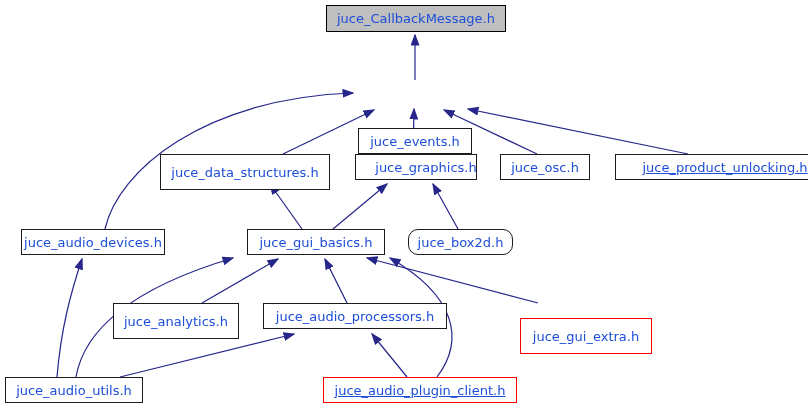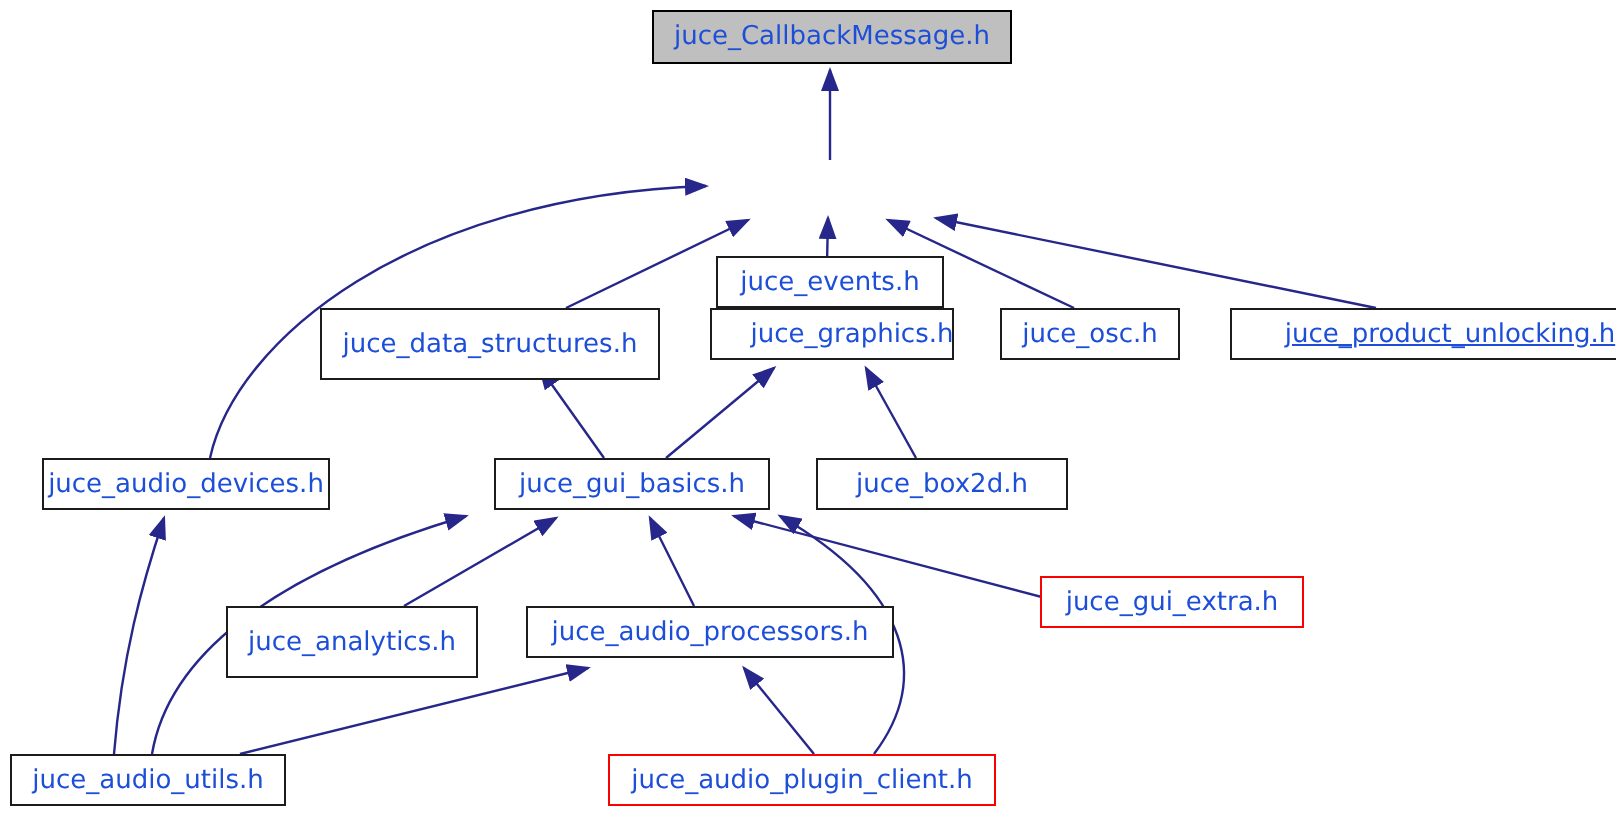--- a/index.html
+++ b/index.html
@@ -80,20 +80,20 @@
   </svg>
   <div id="node-layer">
       <div class="node current" style="left: 326px; top: 5px; width: 180px; height: 27px;">juce_CallbackMessage.h</div>
       <div class="node" style="left: 358px; top: 80px; width: 114px; height: 26px; margin-top: 48px;">juce_events.h</div>
       <div class="node" style="left: 160px; top: 154px; width: 170px; height: 36px;">juce_data_structures.h</div>
       <div class="node" style="left: 355px; top: 154px; width: 122px; height: 26px; padding-left: 20px;">juce_graphics.h</div>
       <div class="node" style="left: 500px; top: 154px; width: 90px; height: 26px;">juce_osc.h</div>
       <div class="node" style="left: 615px; top: 154px; width: 220px; height: 26px; text-decoration: underline;">juce_product_unlocking.h</div>
       <div class="node" style="left: 21px; top: 229px; width: 144px; height: 26px;">juce_audio_devices.h</div>
       <div class="node" style="left: 247px; top: 229px; width: 138px; height: 26px;">juce_gui_basics.h</div>
-      <div class="node" style="left: 408px; top: 229px; width: 126px; height: 26px;">juce_box2d.h</div>
+      <div class="node" style="left: 408px; top: 229px; width: 105px; height: 26px; border-radius: 10px;">juce_box2d.h</div>
       <div class="node" style="left: 113px; top: 303px; width: 126px; height: 36px;">juce_analytics.h</div>
       <div class="node" style="left: 263px; top: 303px; width: 184px; height: 26px;">juce_audio_processors.h</div>
-      <div class="node truncated" style="left: 520px; top: 288px; width: 132px; height: 26px;">juce_gui_extra.h</div>
+      <div class="node truncated" style="left: 520px; top: 318px; width: 132px; height: 36px;">juce_gui_extra.h</div>
       <div class="node" style="left: 5px; top: 377px; width: 138px; height: 26px;">juce_audio_utils.h</div>
-      <div class="node truncated" style="left: 304px; top: 377px; width: 194px; height: 26px;">juce_audio_plugin_client.h</div>
+      <div class="node truncated" style="left: 323px; top: 377px; width: 194px; height: 26px; text-decoration: underline;">juce_audio_plugin_client.h</div>
     </div>
 </div>
 
 </body></html>

